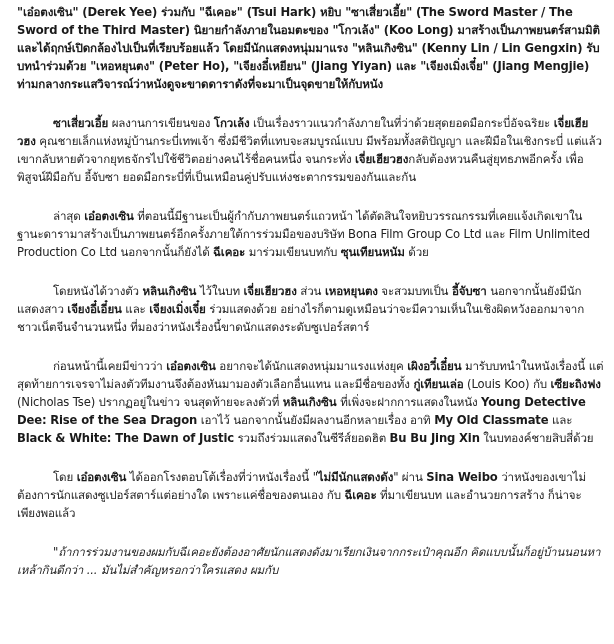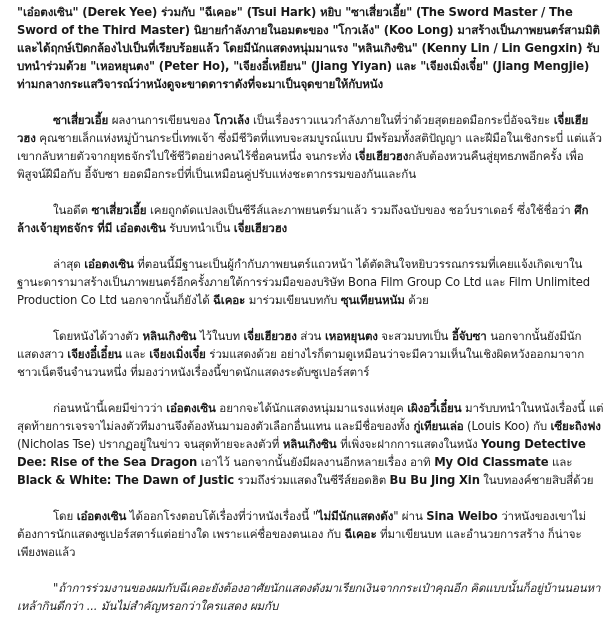--- a/index.html
+++ b/index.html
@@ -5,31 +5,30 @@
     html, body { margin: 0; padding: 0; background: #ffffff; }
     body {
       width: 614px; height: 644px; overflow: hidden;
       font-family: "DejaVu Sans", "Liberation Sans", sans-serif;
       font-size: 11.6px;
       line-height: 18px;
       color: #222222;
     }
     .article { padding: 3px 10px 0 17px; }
     .para { margin: 0 0 18px 0; letter-spacing: -0.15px; }
-    .para.indent { text-indent: 36px; }
+    .para.indent { text-indent: 36px; margin-top: 21px; }
     .para.allbold { font-weight: bold; color: #1a1a1a; }
     b, .b { font-weight: bold; color: #1a1a1a; }
     i, .i { font-style: italic; }
     .run { }
   </style>
 </head>
 <body>
 
 <div class="article" id="article">
     <p class="para allbold"><span class="run b">"เอ๋อตงเซิน" (Derek Yee) ร่วมกับ "ฉีเคอะ" (Tsui Hark) หยิบ "ซาเสี่ยวเอี้ย" (The Sword Master / The Sword of the Third Master) นิยายกำลังภายในอมตะของ "โกวเล้ง" (Koo Long) มาสร้างเป็นภาพยนตร์สามมิติ และได้ฤกษ์เปิดกล้องไปเป็นที่เรียบร้อยแล้ว โดยมีนักแสดงหนุ่มมาแรง "หลินเกิงซิน" (Kenny Lin / Lin Gengxin) รับบทนำร่วมด้วย "เหอหยุนตง" (Peter Ho), "เจียงอี๋เหยียน" (Jiang Yiyan) และ "เจียงเมิ่งเจี๋ย" (Jiang Mengjie) ท่ามกลางกระแสวิจารณ์ว่าหนังดูจะขาดดาราดังที่จะมาเป็นจุดขายให้กับหนัง</span></p>
     <p class="para indent"><span class="run b">ซาเสี่ยวเอี้ย</span><span class="run"> ผลงานการเขียนของ </span><span class="run b">โกวเล้ง</span><span class="run"> เป็นเรื่องราวแนวกำลังภายในที่ว่าด้วยสุดยอดมือกระบี่อัจฉริยะ </span><span class="run b">เจี่ยเฮียวฮง</span><span class="run"> คุณชายเล็กแห่งหมู่บ้านกระบี่เทพเจ้า ซึ่งมีชีวิตที่แทบจะสมบูรณ์แบบ มีพร้อมทั้งสติปัญญา และฝีมือในเชิงกระบี่ แต่แล้วเขากลับหายตัวจากยุทธจักรไปใช้ชีวิตอย่างคนไร้ชื่อคนหนึ่ง จนกระทั่ง </span><span class="run b">เจี่ยเฮียวฮง</span><span class="run">กลับต้องหวนคืนสู่ยุทธภพอีกครั้ง เพื่อพิสูจน์ฝีมือกับ อี้จับซา ยอดมือกระบี่ที่เป็นเหมือนคู่ปรับแห่งชะตากรรมของกันและกัน</span></p>
-    <p class="para indent"><span class="run">ในอดีต </span><span class="run b">ซาเสี่ยวเอี้ย</span><span class="run"> เคยถูกดัดแปลงเป็นซีรีส์และภาพยนตร์มาแล้ว รวมถึงฉบับของ ชอว์บราเดอร์ ซึ่งใช้ชื่อว่า </span><span class="run b">ศึกล้างเจ้ายุทธจักร ที่มี เอ๋อตงเซิน</span><span class="run"> รับบทนำเป็น </span><span class="run b">เจี่ยเฮียวฮง</span></p>
     <p class="para indent"><span class="run">ล่าสุด </span><span class="run b">เอ๋อตงเซิน</span><span class="run"> ที่ตอนนี้มีฐานะเป็นผู้กำกับภาพยนตร์แถวหน้า ได้ตัดสินใจหยิบวรรณกรรมที่เคยแจ้งเกิดเขาในฐานะดารามาสร้างเป็นภาพยนตร์อีกครั้งภายใต้การร่วมมือของบริษัท Bona Film Group Co Ltd และ Film Unlimited Production Co Ltd นอกจากนั้นก็ยังได้ </span><span class="run b">ฉีเคอะ</span><span class="run"> มาร่วมเขียนบทกับ </span><span class="run b">ซุนเทียนหนัม</span><span class="run"> ด้วย</span></p>
     <p class="para indent"><span class="run">โดยหนังได้วางตัว </span><span class="run b">หลินเกิงซิน</span><span class="run"> ไว้ในบท </span><span class="run b">เจี่ยเฮียวฮง</span><span class="run"> ส่วน </span><span class="run b">เหอหยุนตง</span><span class="run"> จะสวมบทเป็น </span><span class="run b">อี้จับซา</span><span class="run"> นอกจากนั้นยังมีนักแสดงสาว </span><span class="run b">เจียงอี๋เอี๋ยน</span><span class="run"> และ </span><span class="run b">เจียงเมิ่งเจี๋ย</span><span class="run"> ร่วมแสดงด้วย อย่างไรก็ตามดูเหมือนว่าจะมีความเห็นในเชิงผิดหวังออกมาจากชาวเน็ตจีนจำนวนหนึ่ง ที่มองว่าหนังเรื่องนี้ขาดนักแสดงระดับซูเปอร์สตาร์</span></p>
     <p class="para indent"><span class="run">ก่อนหน้านี้เคยมีข่าวว่า </span><span class="run b">เอ๋อตงเซิน</span><span class="run"> อยากจะได้นักแสดงหนุ่มมาแรงแห่งยุค </span><span class="run b">เผิงอวี๋เอี๋ยน</span><span class="run"> มารับบทนำในหนังเรื่องนี้ แต่สุดท้ายการเจรจาไม่ลงตัวทีมงานจึงต้องหันมามองตัวเลือกอื่นแทน และมีชื่อของทั้ง </span><span class="run b">กู่เทียนเล่อ</span><span class="run"> (Louis Koo) กับ </span><span class="run b">เซียะถิงฟง</span><span class="run"> (Nicholas Tse) ปรากฏอยู่ในข่าว จนสุดท้ายจะลงตัวที่ </span><span class="run b">หลินเกิงซิน</span><span class="run"> ที่เพิ่งจะฝากการแสดงในหนัง </span><span class="run b">Young Detective Dee: Rise of the Sea Dragon</span><span class="run"> เอาไว้ นอกจากนั้นยังมีผลงานอีกหลายเรื่อง อาทิ </span><span class="run b">My Old Classmate</span><span class="run"> และ </span><span class="run b">Black &amp; White: The Dawn of Justic</span><span class="run"> รวมถึงร่วมแสดงในซีรีส์ยอดฮิต </span><span class="run b">Bu Bu Jing Xin</span><span class="run"> ในบทองค์ชายสิบสี่ด้วย</span></p>
     <p class="para indent"><span class="run">โดย </span><span class="run b">เอ๋อตงเซิน</span><span class="run"> ได้ออกโรงตอบโต้เรื่องที่ว่าหนังเรื่องนี้ "</span><span class="run b">ไม่มีนักแสดงดัง</span><span class="run">" ผ่าน </span><span class="run b">Sina Weibo</span><span class="run"> ว่าหนังของเขาไม่ต้องการนักแสดงซูเปอร์สตาร์แต่อย่างใด เพราะแค่ชื่อของตนเอง กับ </span><span class="run b">ฉีเคอะ</span><span class="run"> ที่มาเขียนบท และอำนวยการสร้าง ก็น่าจะเพียงพอแล้ว</span></p>
     <p class="para indent"><span class="run i">"ถ้าการร่วมงานของผมกับฉีเคอะยังต้องอาศัยนักแสดงดังมาเรียกเงินจากกระเป๋าคุณอีก คิดแบบนั้นก็อยู่บ้านนอนหาเหล้ากินดีกว่า ... มันไม่สำคัญหรอกว่าใครแสดง ผมกับ</span></p>
   </div>
 
 </body></html>

